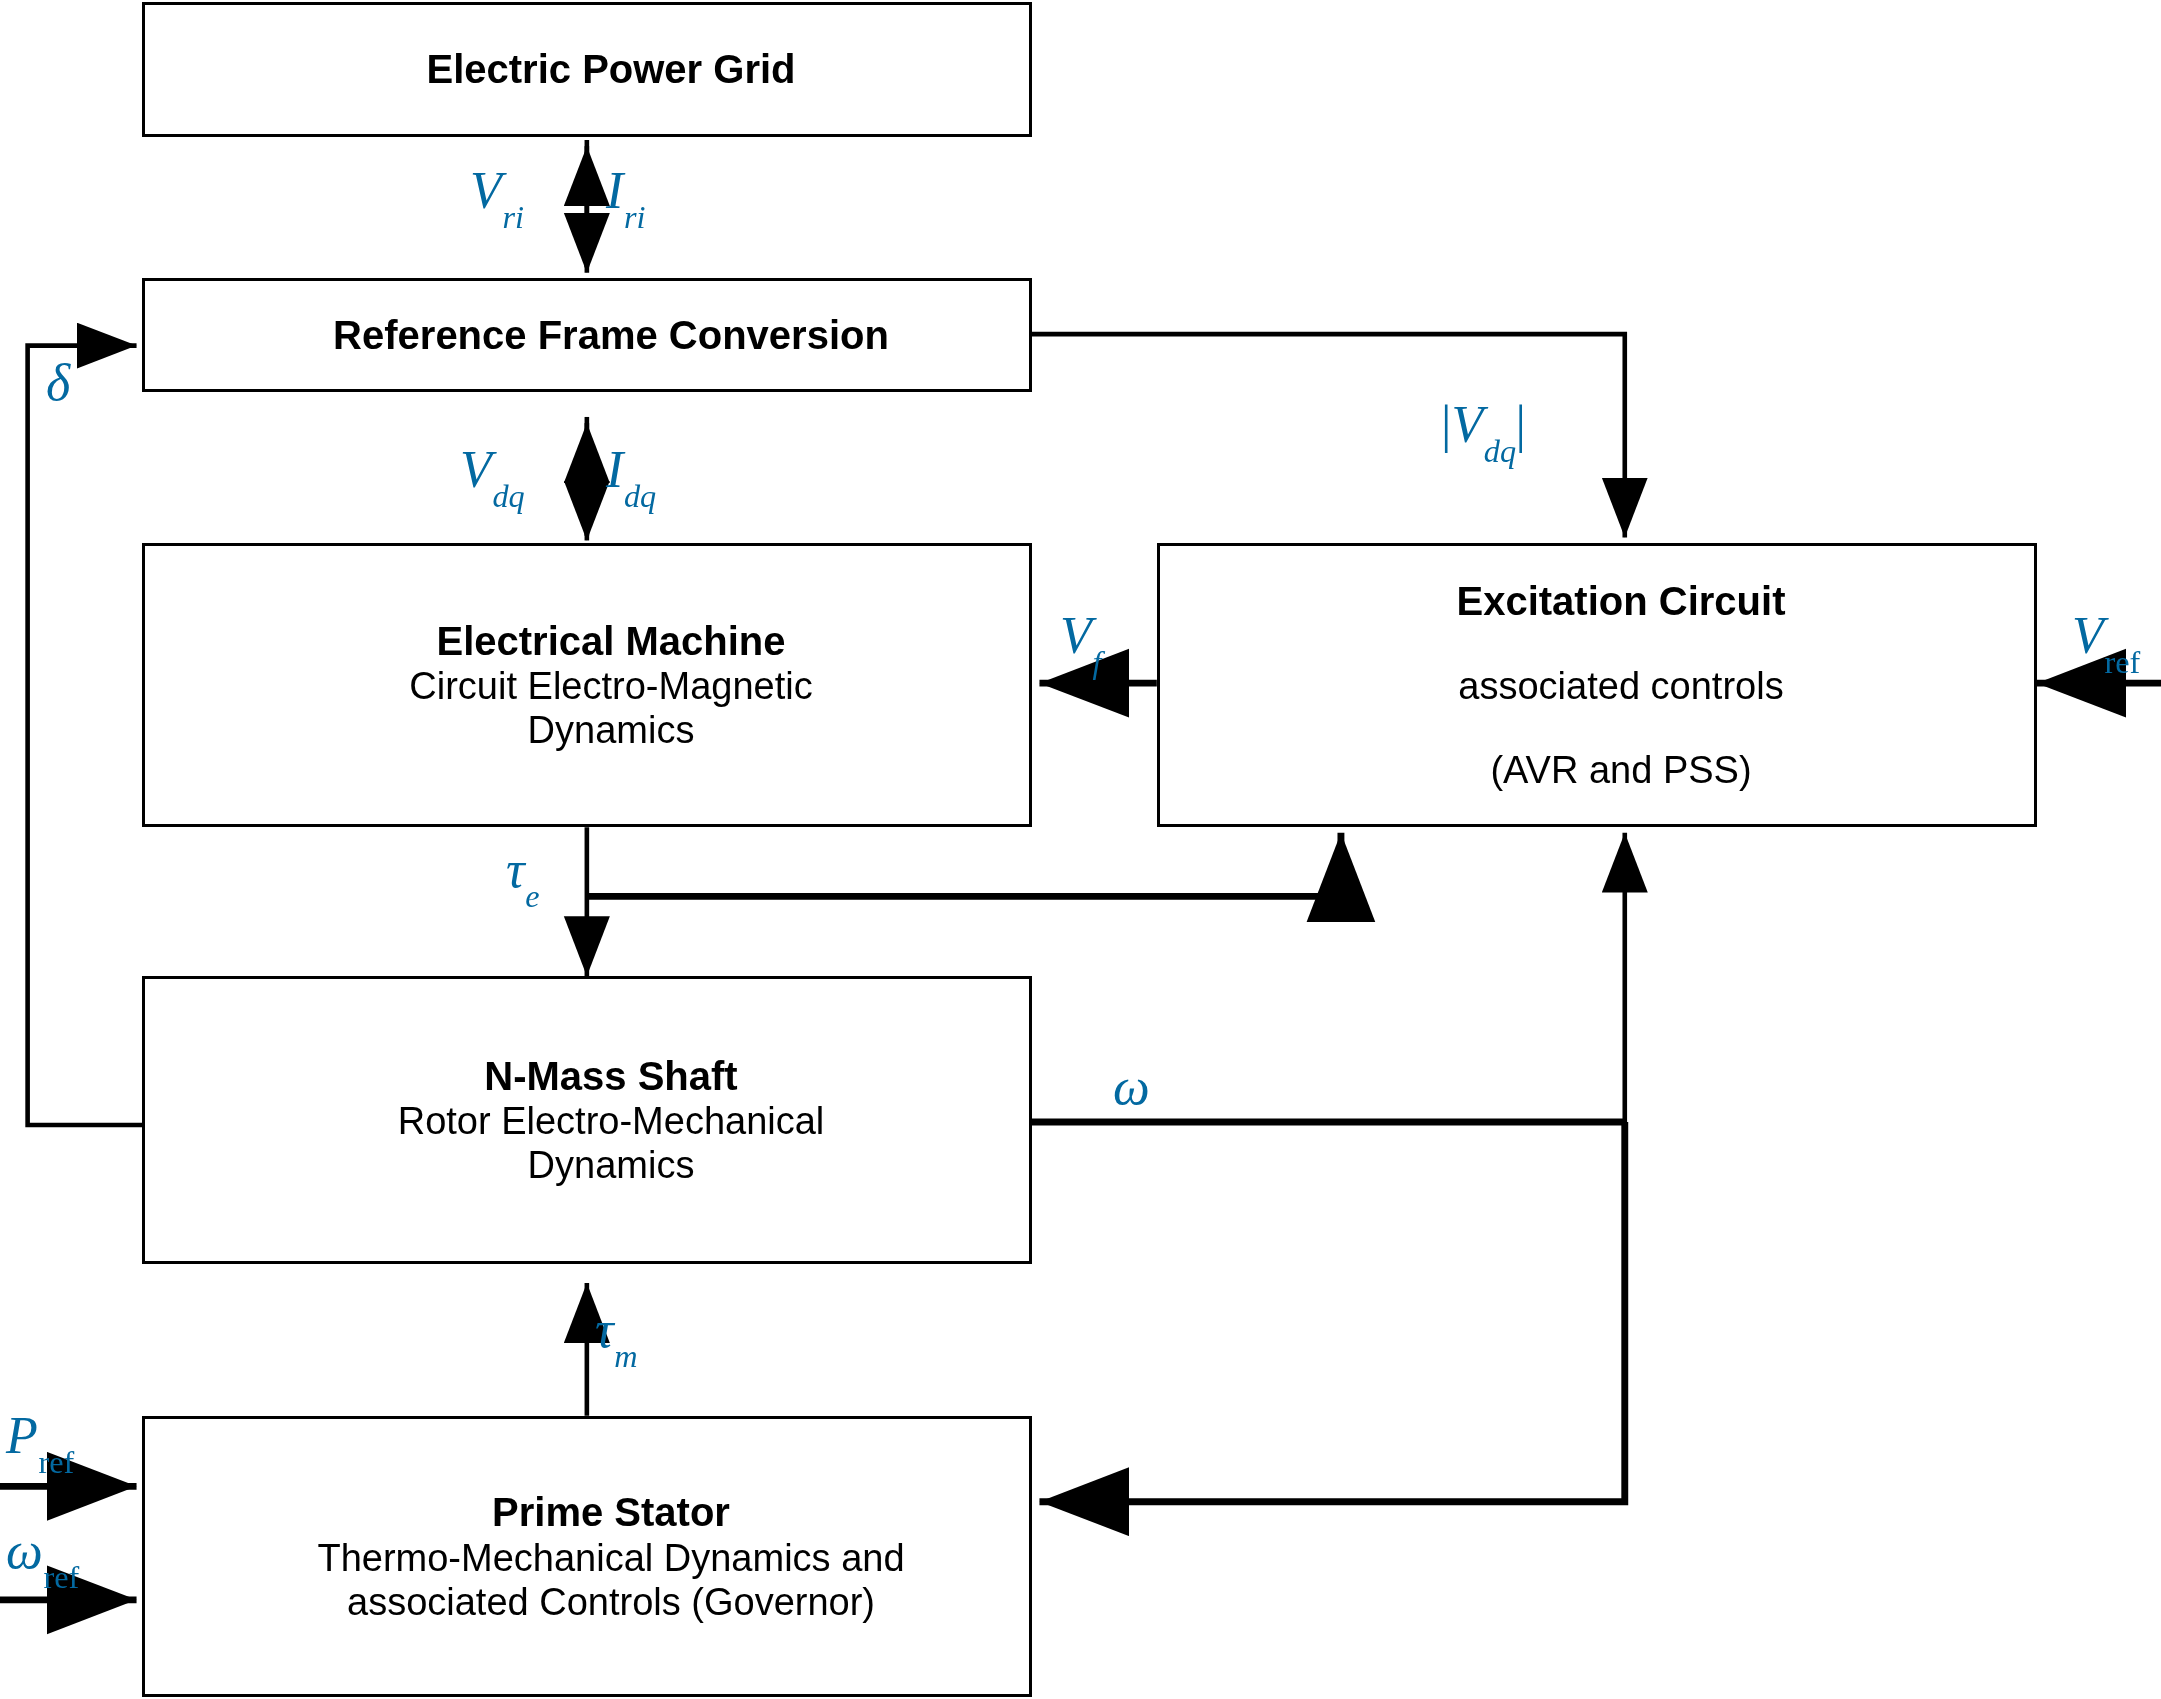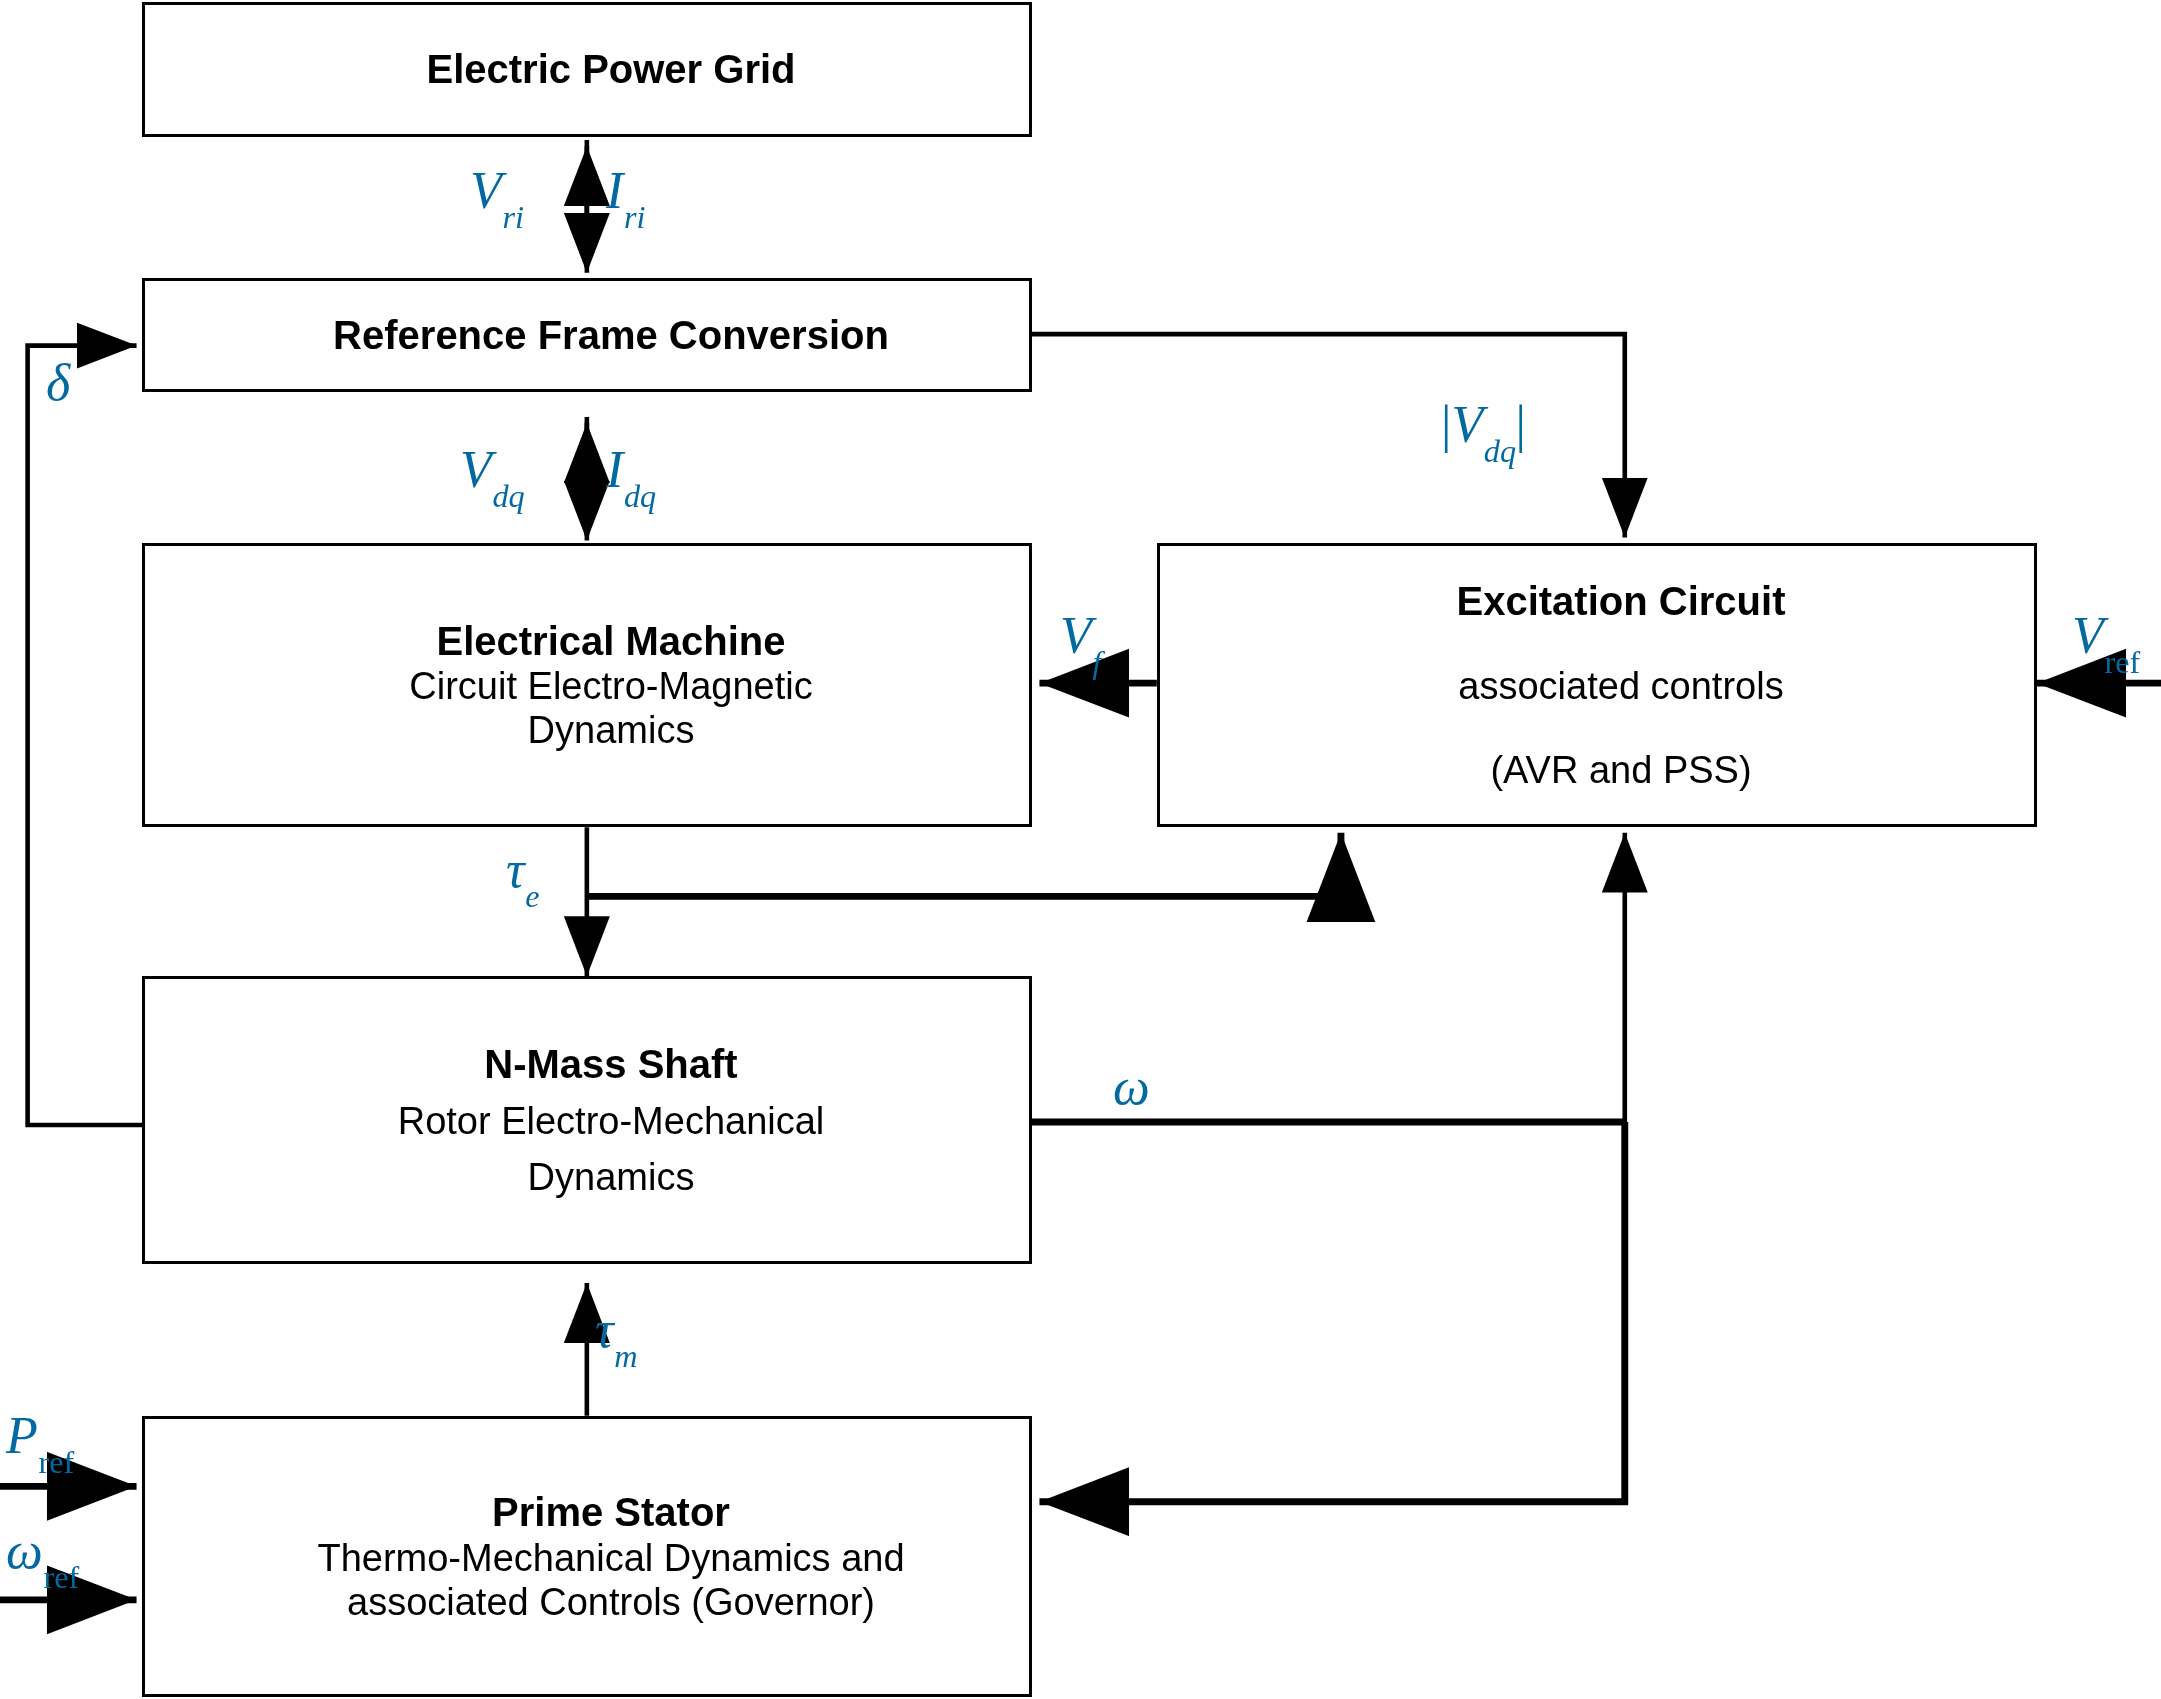--- a/index.html
+++ b/index.html
@@ -150,21 +150,21 @@
     <div class="box-sub">Circuit Electro-Magnetic</div>
     <div class="box-sub">Dynamics</div>
   </div>
 
   <div class="box" style="left:1157px; top:543px; width:880px; height:284px;gap:40px;">
     <div class="box-title">Excitation Circuit</div>
     <div class="box-sub">associated controls</div>
     <div class="box-sub">(AVR and PSS)</div>
   </div>
 
-  <div class="box" style="left:142px; top:976px; width:890px; height:288px;gap:12px;">
+  <div class="box" style="left:142px; top:976px; width:890px; height:288px;">
     <div class="box-title">N-Mass Shaft</div>
     <div class="box-sub">Rotor Electro-Mechanical</div>
     <div class="box-sub">Dynamics</div>
   </div>
 
   <div class="box" style="left:142px; top:1416px; width:890px; height:281px;">
     <div class="box-title">Prime Stator</div>
     <div class="box-sub">Thermo-Mechanical Dynamics and</div>
     <div class="box-sub">associated Controls (Governor)</div>
   </div>

